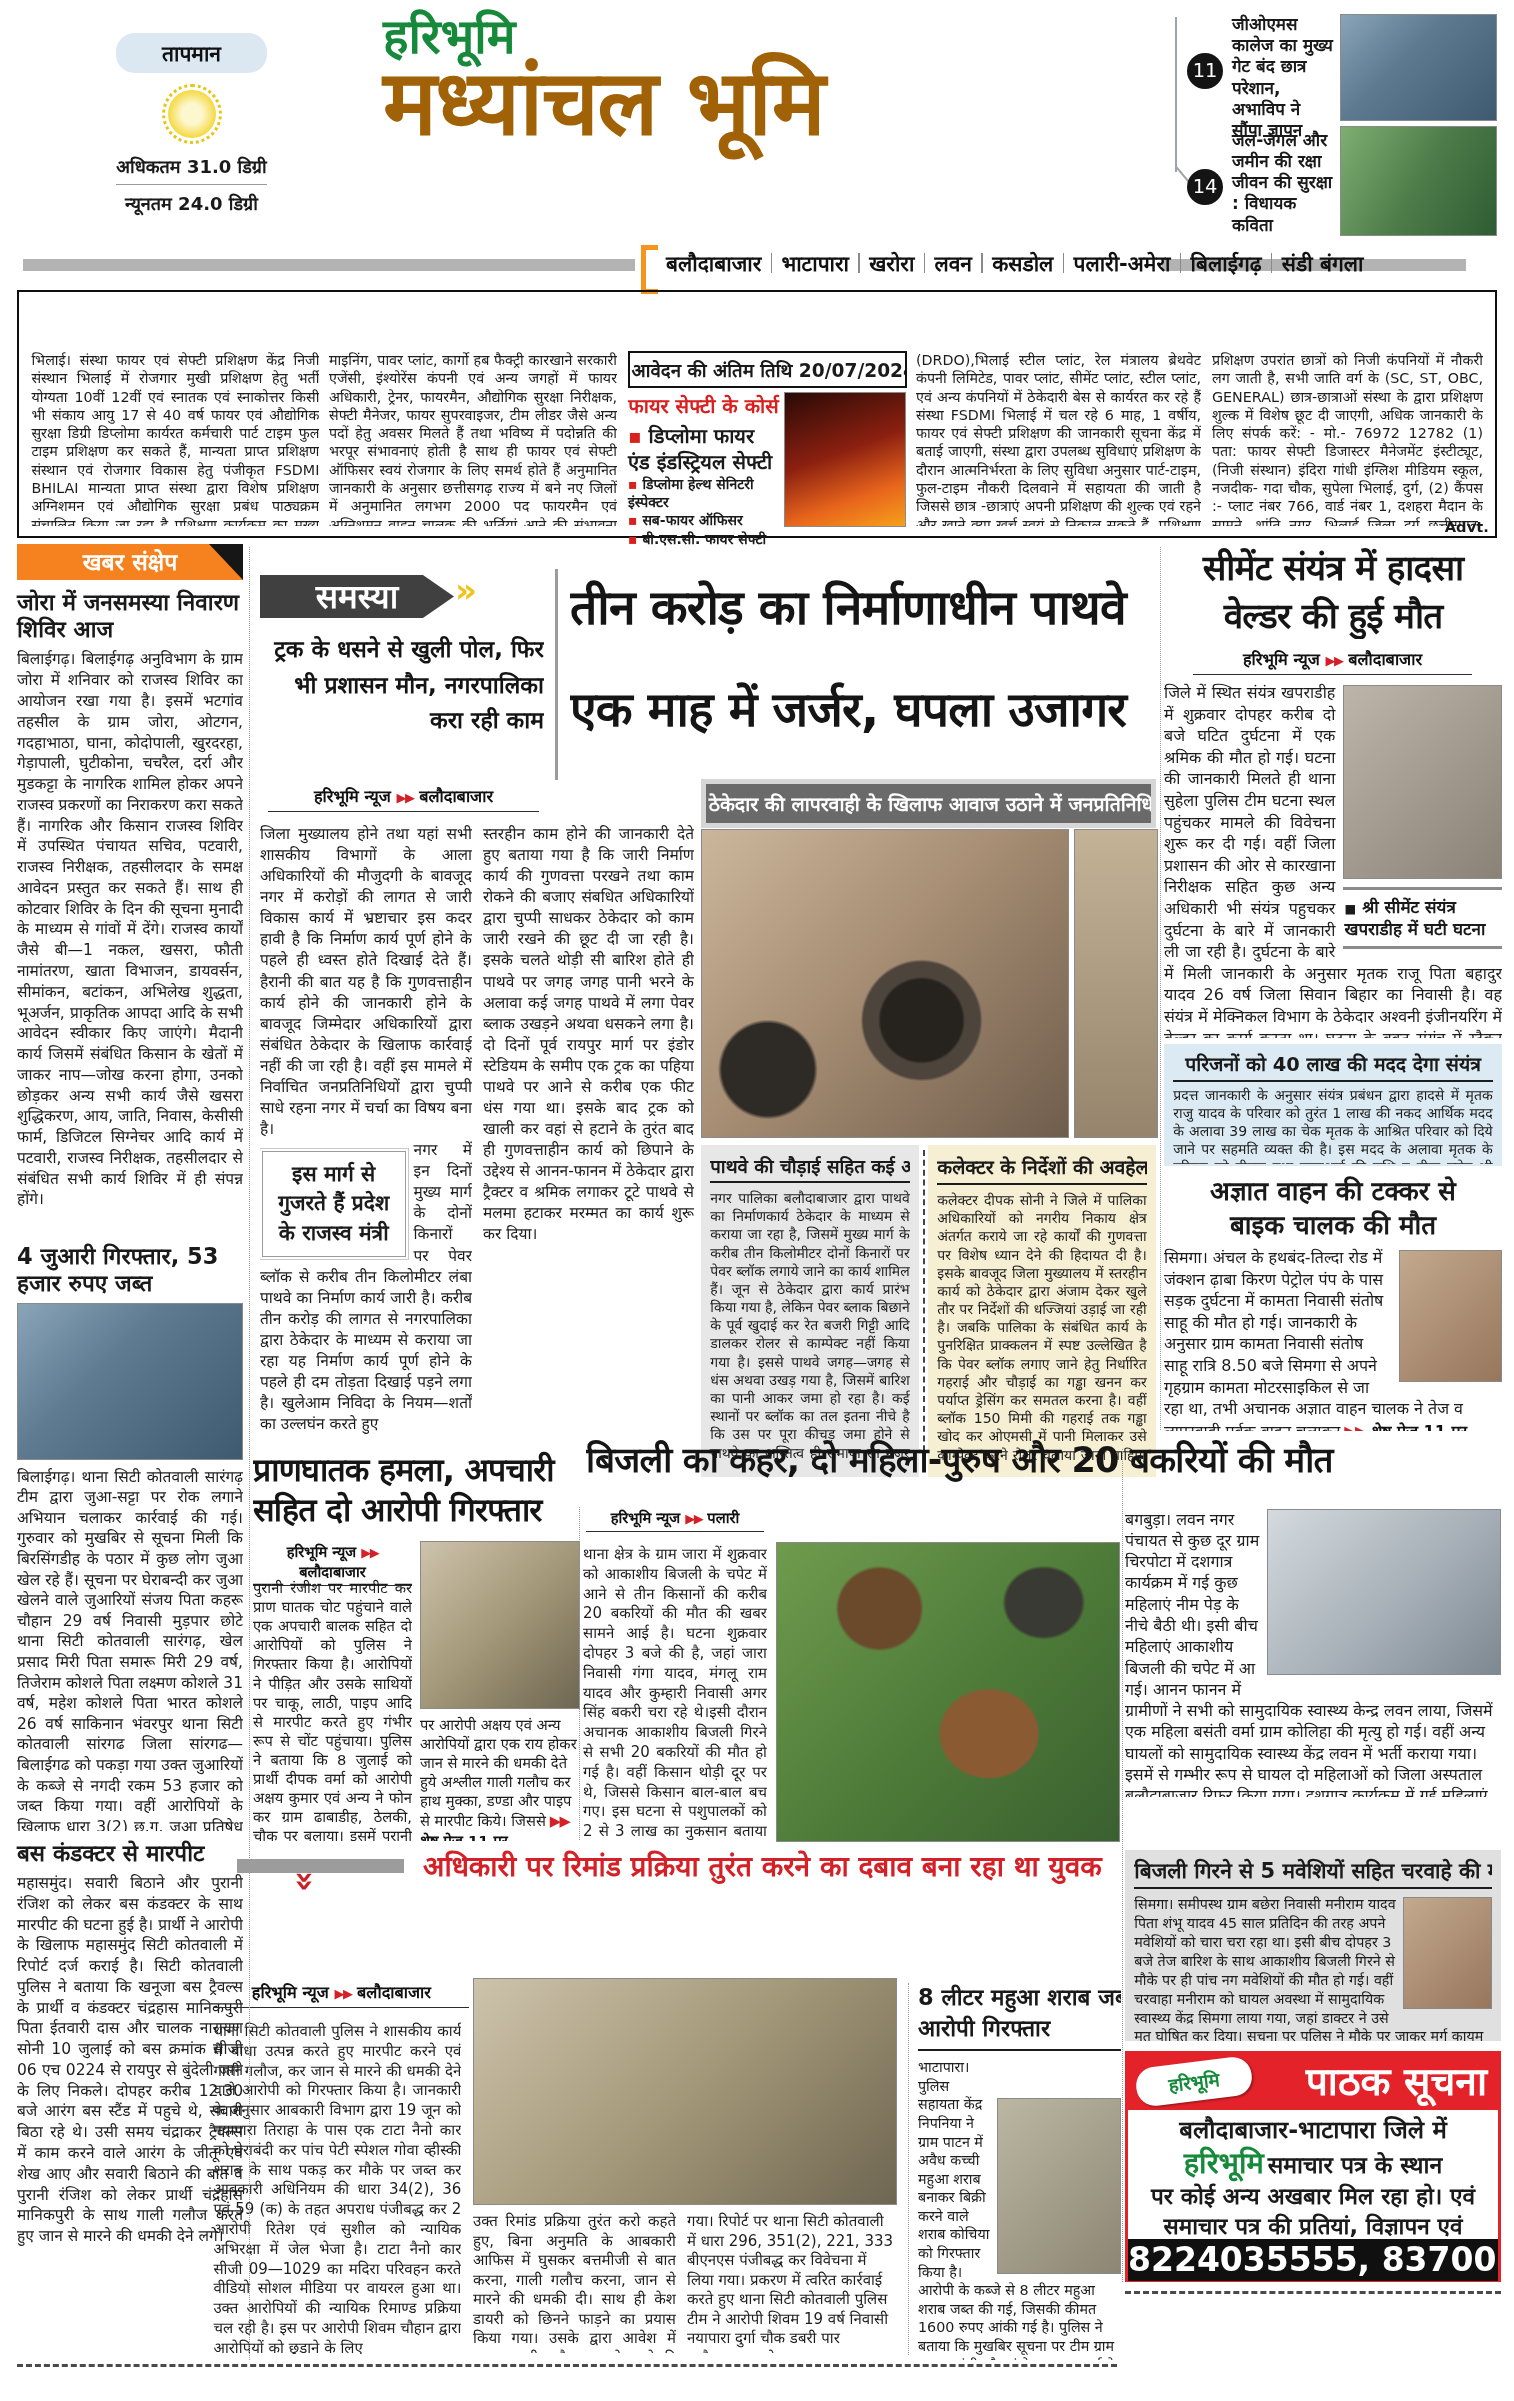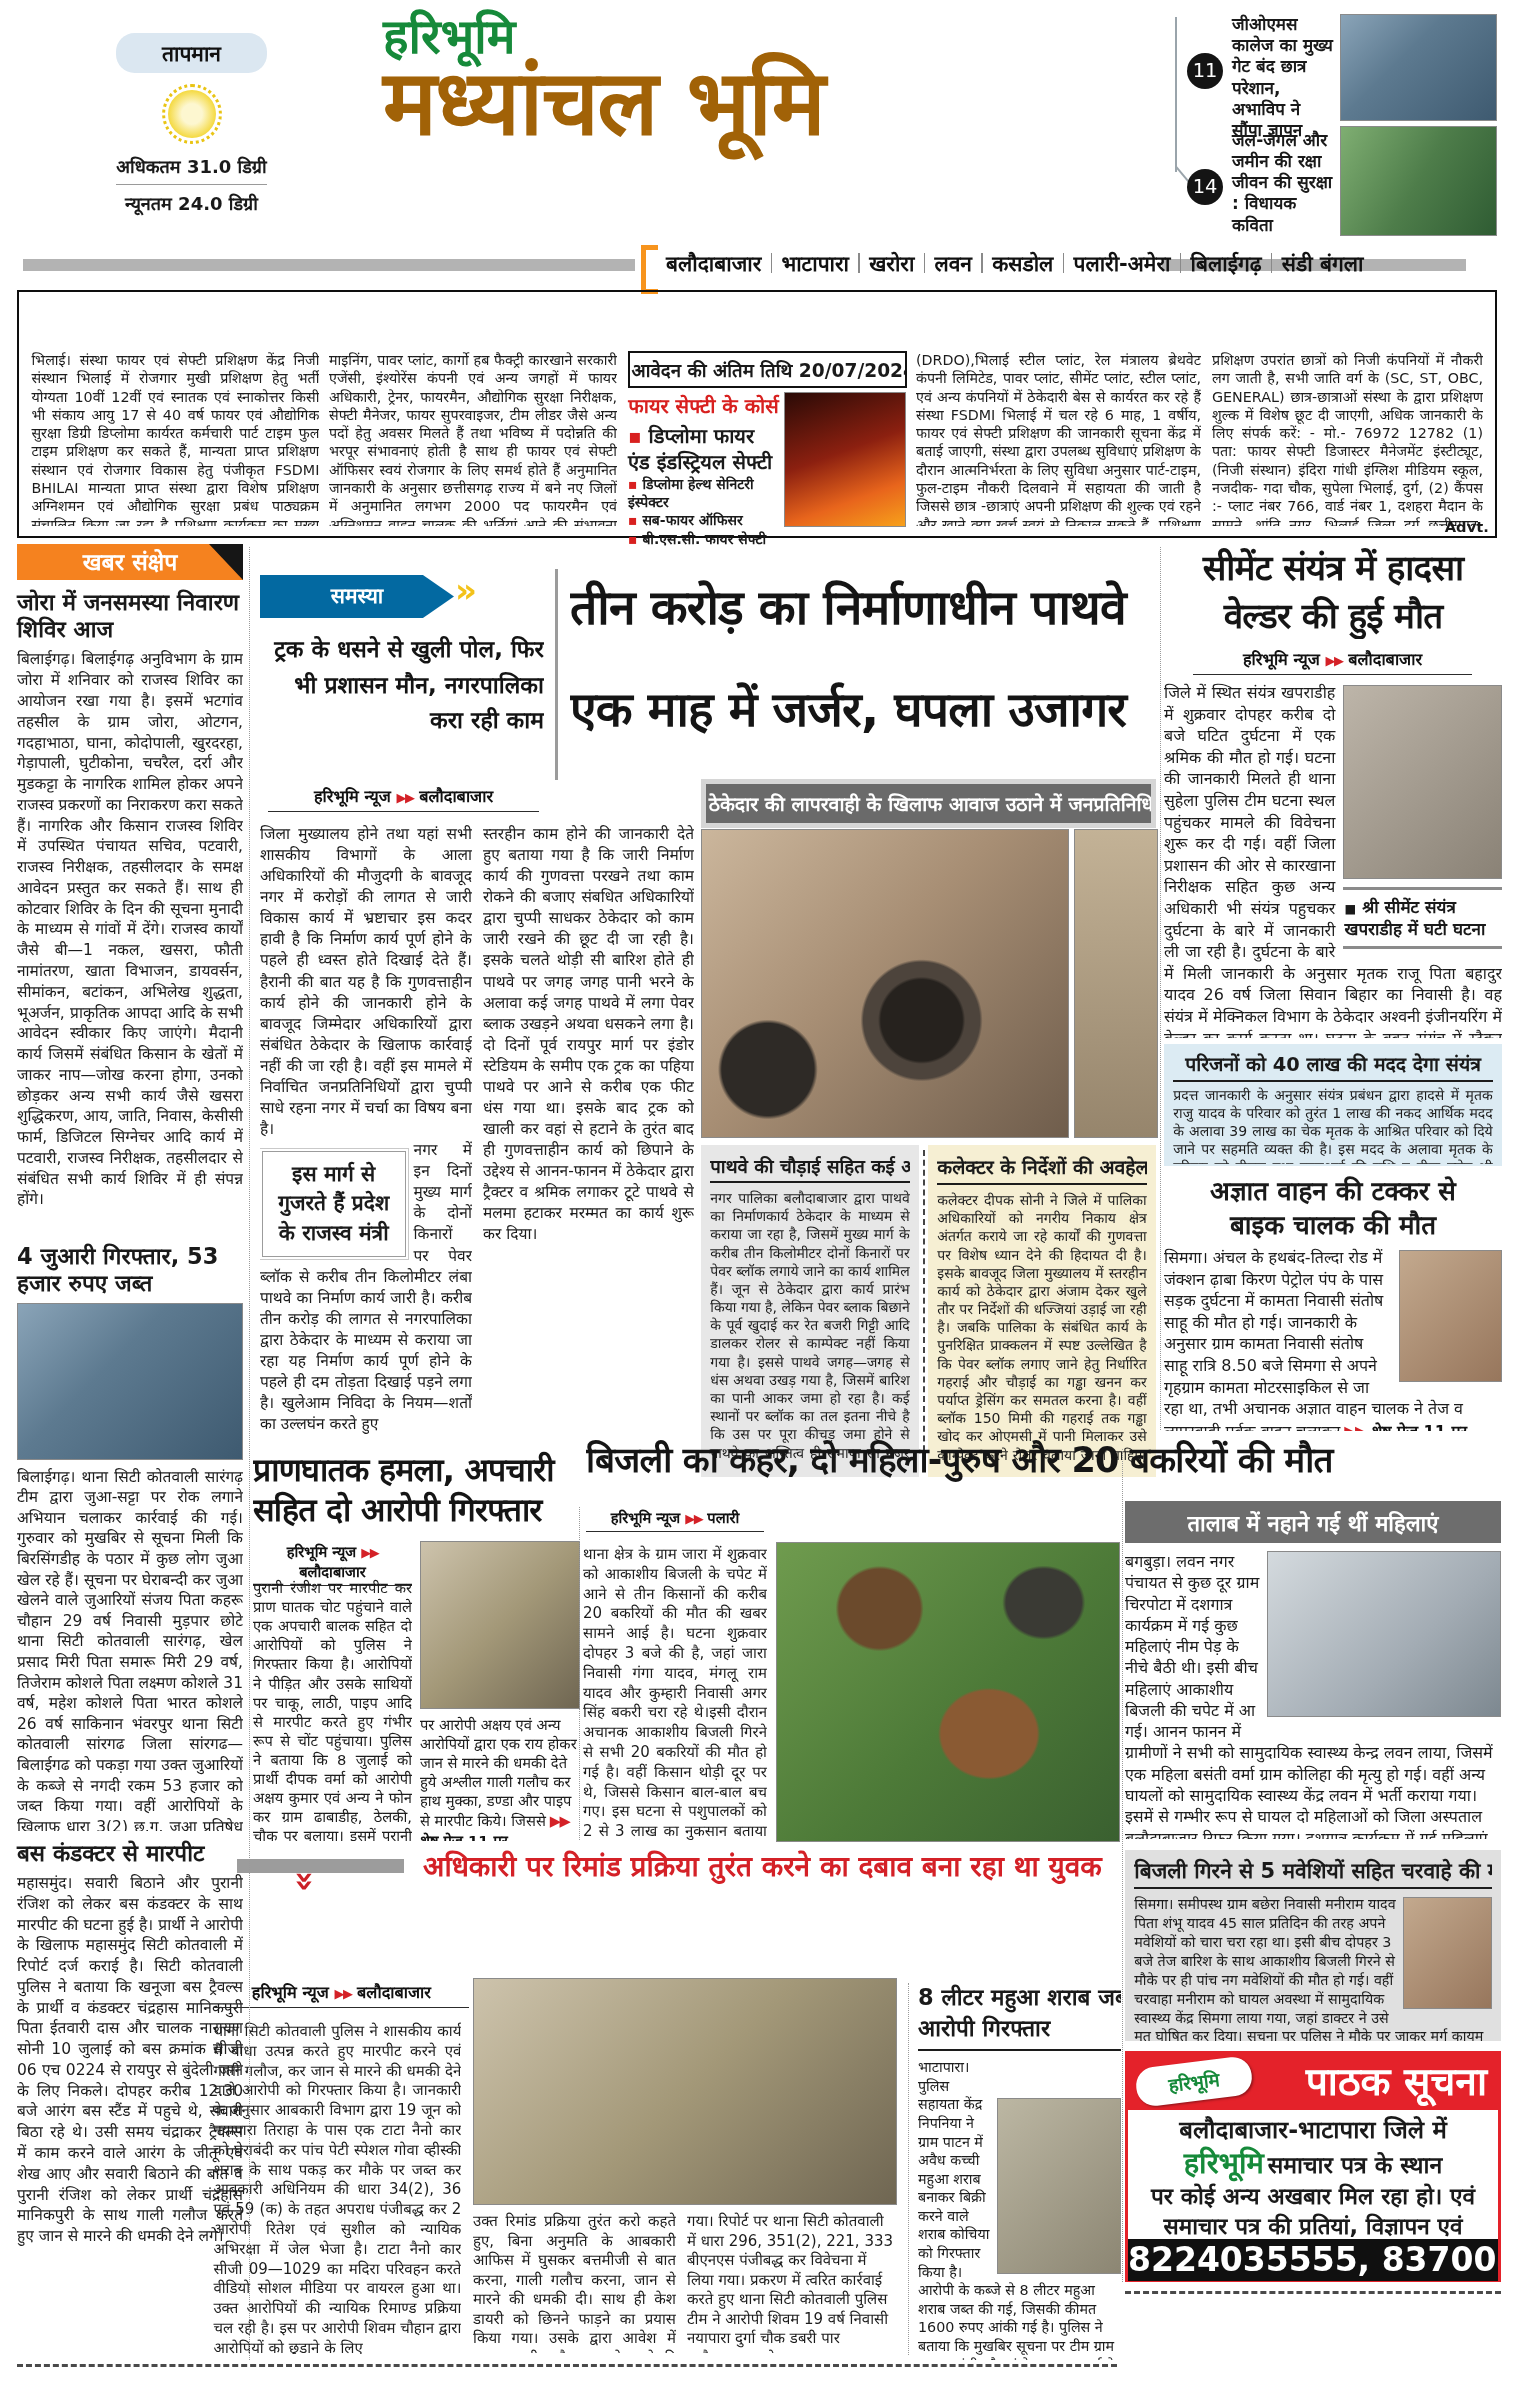--- a/index.html
+++ b/index.html
@@ -114,21 +114,21 @@
     <div class="x" style="font-size:22.5px;line-height:1.2;margin:9.3px 0 6.2px;">जोरा में जनसमस्या निवारण शिविर आज</div>
     <div class="bt j ovh" style="height:586px;font-size:15.5px;line-height:1.34;">बिलाईगढ़। बिलाईगढ़ अनुविभाग के ग्राम जोरा में शनिवार को राजस्व शिविर का आयोजन रखा गया है। इसमें भटगांव तहसील के ग्राम जोरा, ओटगन, गदहाभाठा, घाना, कोदोपाली, खुरदरहा, गेड़ापाली, घुटीकोना, चचरैल, दर्रा और मुडकट्टा के नागरिक शामिल होकर अपने राजस्व प्रकरणों का निराकरण करा सकते हैं। नागरिक और किसान राजस्व शिविर में उपस्थित पंचायत सचिव, पटवारी, राजस्व निरीक्षक, तहसीलदार के समक्ष आवेदन प्रस्तुत कर सकते हैं। साथ ही कोटवार शिविर के दिन की सूचना मुनादी के माध्यम से गांवों में देंगे। राजस्व कार्यों जैसे बी—1 नकल, खसरा, फौती नामांतरण, खाता विभाजन, डायवर्सन, सीमांकन, बटांकन, अभिलेख शुद्धता, भूअर्जन, प्राकृतिक आपदा आदि के सभी आवेदन स्वीकार किए जाएंगे। मैदानी कार्य जिसमें संबंधित किसान के खेतों में जाकर नाप—जोख करना होगा, उनको छोड़कर अन्य सभी कार्य जैसे खसरा शुद्धिकरण, आय, जाति, निवास, केसीसी फार्म, डिजिटल सिग्नेचर आदि कार्य में पटवारी, राजस्व निरीक्षक, तहसीलदार से संबंधित सभी कार्य शिविर में ही संपन्न होंगे।</div>
     <div class="x" style="font-size:22.5px;line-height:1.2;margin:7.7px 0 6.2px;">4 जुआरी गिरफ्तार, 53 हजार रुपए जब्त</div>
     <div class="photo ph-people" style="height:155px;margin-bottom:6.2px;"></div>
     <div class="bt j ovh" style="height:364px;font-size:15.5px;line-height:1.33;">बिलाईगढ़। थाना सिटी कोतवाली सारंगढ़ टीम द्वारा जुआ-सट्टा पर रोक लगाने अभियान चलाकर कार्रवाई की गई। गुरुवार को मुखबिर से सूचना मिली कि बिरसिंगडीह के पठार में कुछ लोग जुआ खेल रहे हैं। सूचना पर घेराबन्दी कर जुआ खेलने वाले जुआरियों संजय पिता कहरू चौहान 29 वर्ष निवासी मुड़पार छोटे थाना सिटी कोतवाली सारंगढ़, खेल प्रसाद मिरी पिता समारू मिरी 29 वर्ष, तिजेराम कोशले पिता लक्ष्मण कोशले 31 वर्ष, महेश कोशले पिता भारत कोशले 26 वर्ष साकिनान भंवरपुर थाना सिटी कोतवाली सांरगढ जिला सांरगढ—बिलाईगढ को पकड़ा गया उक्त  जुआरियों के कब्जे से नगदी रकम 53 हजार को जब्त किया गया। वहीं आरोपियों के खिलाफ धारा 3(2) छ.ग. जुआ प्रतिषेध अधिनियम का होने से विधिवत कार्रवाई की गई।</div>
     <div class="x" style="font-size:22.5px;line-height:1.2;margin:9.3px 0 6.2px;">बस कंडक्टर से मारपीट</div>
     <div class="bt j ovh" style="height:422px;font-size:15.5px;line-height:1.34;">महासमुंद। सवारी बिठाने और पुरानी रंजिश को लेकर बस कंडक्टर के साथ मारपीट की घटना हुई है। प्रार्थी ने आरोपी के खिलाफ महासमुंद सिटी कोतवाली में रिपोर्ट दर्ज कराई है। सिटी कोतवाली पुलिस ने बताया कि खनूजा बस ट्रैवल्स के प्रार्थी व कंडक्टर चंद्रहास मानिकपुरी पिता ईतवारी दास और चालक नारायण सोनी 10 जुलाई को बस क्रमांक सीजी 06 एच 0224 से रायपुर से बुंदेली जाने के लिए निकले। दोपहर करीब 12.30 बजे आरंग बस स्टैंड में पहुचे थे, सवारी बिठा रहे थे। उसी समय चंद्राकर ट्रैवल्स में काम करने वाले आरंग के जीतू एवं शेख आए और सवारी बिठाने की बात व पुरानी रंजिश को लेकर प्रार्थी चंद्रहास मानिकपुरी के साथ गाली गलौज करते हुए जान से मारने की धमकी देने लगे।</div>
   </div>
 
   <div class="abs" style="left:260px;top:575px;width:194px;height:43px;">
-    <div class="x c" style="background:#0369a1;color:#fff;font-size:21px;line-height:43px;clip-path:polygon(0 0,84% 0,100% 50%,84% 100%,0 100%);">समस्या</div>
+    <div class="x c" style="background:#404040;color:#fff;font-size:33px;line-height:43px;clip-path:polygon(0 0,84% 0,100% 50%,84% 100%,0 100%);">समस्या</div>
     <span class="abs x" style="left:195px;top:-4.6px;color:#f3c21a;font-size:34px;">»</span>
   </div>
   <div class="abs b r ovh" style="left:260px;top:632px;width:284px;height:147px;font-size:23px;line-height:1.55;color:#141414;">ट्रक के धसने से खुली पोल, फिर भी प्रशासन मौन, नगरपालिका करा रही काम</div>
   <div class="abs" style="left:555px;top:569px;width:3.1px;height:211px;background:#9b9b9b;"></div>
 
   <div class="abs hl nw ovh" style="left:570px;top:559px;width:587px;height:99px;font-size:48px;line-height:96px;">तीन करोड़ का निर्माणाधीन पाथवे</div>
   <div class="abs hl nw ovh" style="left:570px;top:660px;width:587px;height:101px;font-size:48px;line-height:98px;">एक माह में जर्जर, घपला उजागर</div>
 
   <div class="abs byline" style="left:268px;top:785px;width:271px;">
     <span>हरिभूमि न्यूज</span> <span class="arr">▶▶</span> <span>बलौदाबाजार</span>
@@ -198,21 +198,20 @@
   </div>
 
   <div class="abs hl nw ovh" style="left:586px;top:1435px;width:916px;font-size:35px;line-height:50px;">बिजली का कहर, दो महिला-पुरुष और 20 बकरियों की मौत</div>
   <div class="abs byline" style="left:586px;top:1507px;width:178px;font-size:14.7px;">
     <span>हरिभूमि न्यूज</span> <span class="arr">▶▶</span> <span>पलारी</span>
   </div>
   <div class="abs bt j ovh" style="left:583px;top:1545px;width:184px;height:296px;font-size:15px;line-height:1.32;">थाना क्षेत्र के ग्राम जारा में शुक्रवार को आकाशीय बिजली के चपेट में आने से तीन किसानों की करीब 20 बकरियों की मौत की खबर सामने आई है। घटना शुक्रवार दोपहर 3 बजे की है, जहां जारा निवासी गंगा यादव, मंगलू राम यादव और कुम्हारी निवासी अगर सिंह बकरी चरा रहे थे।इसी दौरान अचानक  आकाशीय बिजली गिरने से सभी 20  बकरियों की मौत हो गई है। वहीं किसान थोड़ी दूर पर थे, जिससे किसान बाल-बाल बच गए। इस घटना से पशुपालकों को 2 से 3 लाख का नुकसान बताया जा रहा है।</div>
   <div class="abs photo ph-goats" style="left:776px;top:1542px;width:342px;height:298px;"></div>
 
   <div class="abs" style="left:1125px;top:1501px;width:376px;">
-    <div class="b c nw ovh" style="background:#6d6d6d;color:#fff;font-size:22px;padding:6.2px 0;">तालाब  में नहाने गई थीं महिलाएं</div>
     <div class="ovh" style="margin-top:7.7px;height:288px;">
       <div class="photo ph-amb" style="float:right;width:232px;height:164px;margin:0 0 6.2px 7.7px;"></div>
       <span class="bt j" style="font-size:16px;line-height:1.33;">बगबुड़ा।  लवन नगर पंचायत से कुछ दूर ग्राम चिरपोटा में दशगात्र कार्यक्रम में गई कुछ महिलाएं नीम पेड़ के नीचे बैठी थी। इसी बीच महिलाएं आकाशीय बिजली की चपेट में आ गई। आनन फानन में ग्रामीणों ने सभी को सामुदायिक स्वास्थ्य केन्द्र लवन लाया, जिसमें एक महिला बसंती वर्मा ग्राम कोलिहा की मृत्यु हो गई। वहीं अन्य घायलों को सामुदायिक स्वास्थ्य केंद्र लवन में भर्ती कराया गया। इसमें से गम्भीर रूप से घायल दो महिलाओं को जिला अस्पताल बलौदाबाजार रिफर किया गया। दशगात्र कार्यक्रम में गई महिलाएं स्नान करने के लिए तालाब गई थी। तालाब के पास स्थित नीम पेड़ के नीचे कुछ महिलाएं बैठी हुई थी। उसी बीच आकाशीय बिजली की चपेट में आने से एक महिला की मृत्यु हो गई और तीन महिलाएं घायल हो गई।</span>
     </div>
   </div>
 
   <div class="abs ovh" style="left:1125px;top:1850px;width:376px;height:191px;background:#e0e0e0;padding:6.2px 9.3px;box-sizing:border-box;">
     <div class="x tul c nw ovh" style="font-size:21px;margin-bottom:6.2px;">बिजली गिरने से 5 मवेशियों सहित चरवाहे की मौत</div>
     <div class="photo ph-body" style="float:right;width:87px;height:110px;margin:1.5px 0 3.1px 6.2px;"></div>
     <span class="bts j" style="font-size:14.3px;line-height:1.32;">सिमगा। समीपस्थ ग्राम बछेरा निवासी मनीराम यादव पिता शंभू यादव 45 साल प्रतिदिन की तरह अपने मवेशियों को चारा चरा रहा था। इसी बीच दोपहर 3 बजे तेज बारिश के साथ आकाशीय बिजली गिरने से मौके पर ही पांच नग मवेशियों की मौत हो गई। वहीं चरवाहा मनीराम को घायल अवस्था में सामुदायिक स्वास्थ्य केंद्र सिमगा लाया गया, जहां डाक्टर ने उसे मृत घोषित कर दिया।  सूचना पर पुलिस ने मौके पर जाकर मर्ग कायम कर पंचनामा कार्रवाई में ली है।</span>

